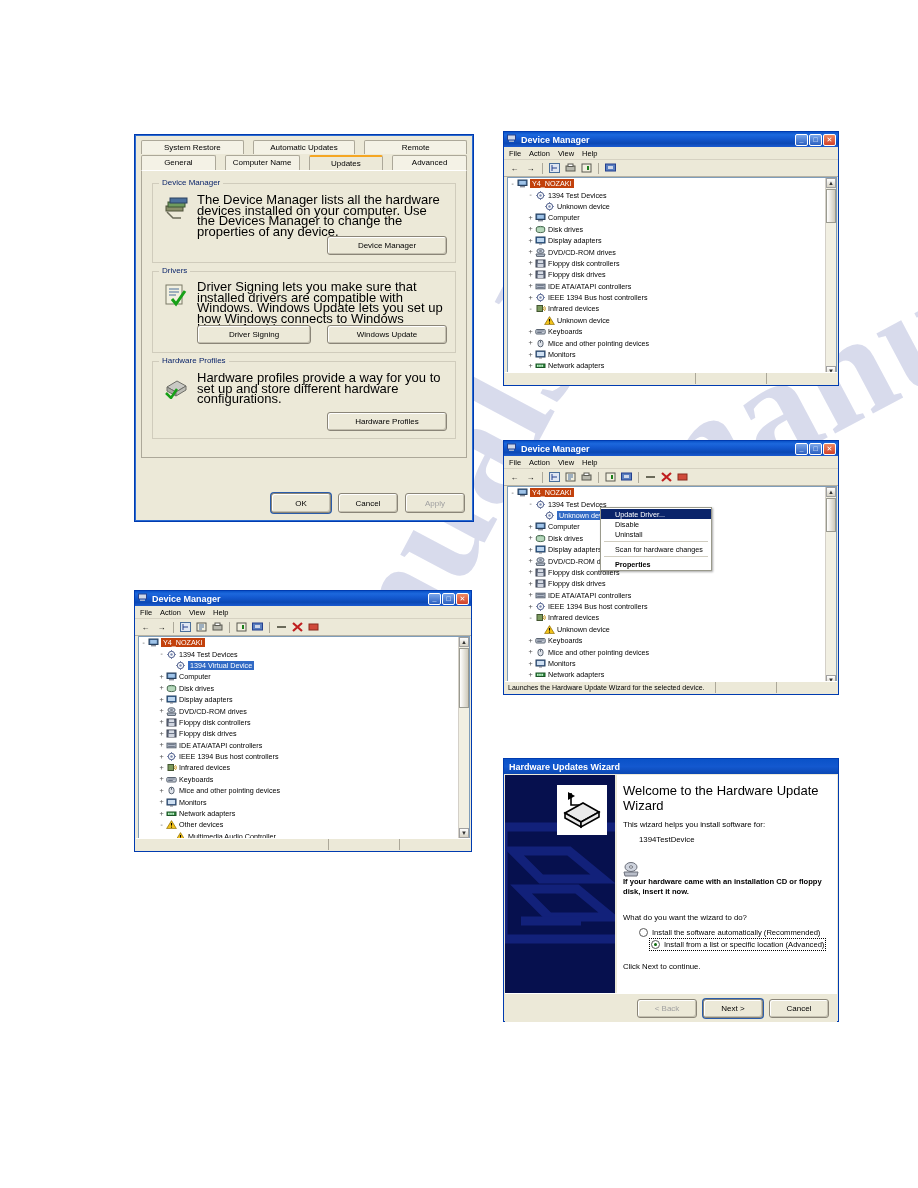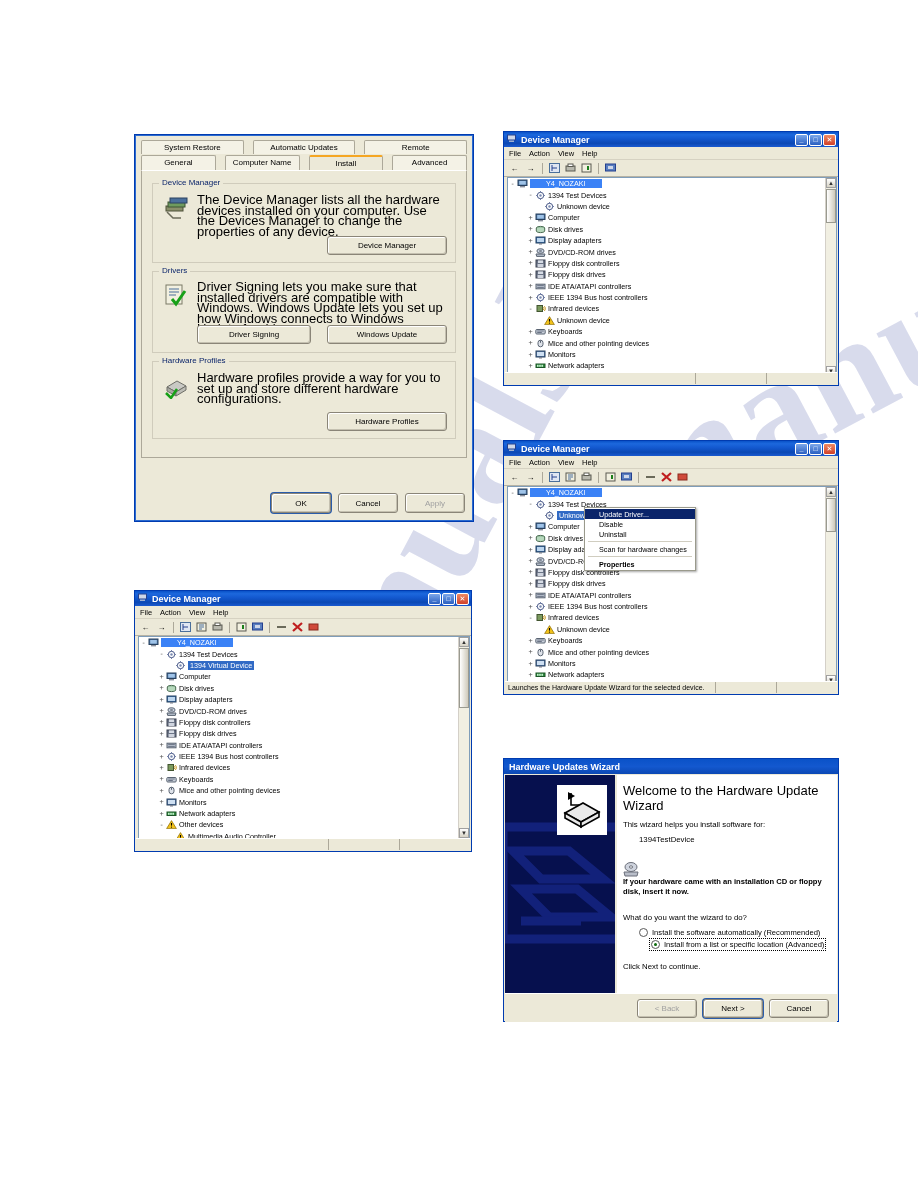--- a/index.html
+++ b/index.html
@@ -32,21 +32,21 @@
   .ti{width:13px;height:13px;display:flex;align-items:center;justify-content:center;font-size:8px;}
   .sep{width:1px;height:11px;background:#aca899;margin:0 2px;}
 
   
   .tree{position:absolute;background:#fff;overflow:hidden;
         border:1px solid #7f9db9;font-size:7.2px;color:#000;}
   .row{display:flex;align-items:center;height:11.4px;white-space:nowrap;}
   .exp{width:9px;text-align:center;font-size:7px;color:#555;font-family:"DejaVu Sans Mono",monospace;}
   .ico{width:11px;height:9px;margin-right:2px;display:inline-block;}
   .sel{background:#316ac5;color:#fff;padding:0 2px;}
-  .selg{background:#3b82f6;color:#fff;padding:0 16px;}
+  .selg{background:#c2410c;color:#fff;padding:0 2px;}
 
   .sbar{position:absolute;height:11px;background:#ece9d8;border-top:1px solid #fff;
         font-size:7px;display:flex;align-items:center;padding-left:3px;color:#000;}
 
   
   .vsb{position:absolute;width:10px;background:#f1efe2;border-left:1px solid #d4d0c8;}
   .sbtn{width:10px;height:10px;background:linear-gradient(180deg,#fff,#d6d2c4);
         border:1px solid #a0a0a0;box-sizing:border-box;font-size:6px;
         display:flex;align-items:center;justify-content:center;color:#333;}
   .sthumb{position:absolute;left:0;width:10px;background:linear-gradient(90deg,#fff,#cfcabb);
@@ -68,21 +68,21 @@
            font-size:8px;color:#0a246a;}
   .gtxt{font-size:13px;line-height:10.5px;color:#000;}
   .btn{background:#ece9d8;border:1px solid #8a8578;border-radius:3px;font-size:8px;
        color:#000;display:flex;align-items:center;justify-content:center;
        box-shadow:inset 1px 1px 0 #fff,inset -1px -1px 0 #c4c0b0;}
   .btn.dis{color:#a0a0a0;}
   .btn.def{box-shadow:inset 1px 1px 0 #fff,inset -1px -1px 0 #c4c0b0,0 0 0 1px #2a5caa;}
 
   
   .cmenu{position:absolute;background:#fff;border:1px solid #9a9a8c;
-         box-shadow:1px 1px 2px rgba(0,0,0,.35);font-size:7.2px;padding:1px 0;}
+         box-shadow:1px 1px 2px rgba(0,0,0,.35);font-size:7.2px;padding:1px 0;margin-left:16px;}
   .cmi{height:10px;display:flex;align-items:center;padding:0 6px 0 14px;white-space:nowrap;}
   .cmi.hl{background:#0a246a;color:#fff;}
   .cmi.bold{font-weight:700;}
   .cmsep{height:1px;background:#d0cdc0;margin:2px 3px;}
 
   
   .wiz{left:503px;top:758px;width:336px;height:264px;background:#ece9d8;
        border:1px solid #003bb0;}
   .wiz .tbar{height:15px;background:linear-gradient(180deg,#0a52c8,#1358cf 50%,#0b48b4);
              font-size:9px;}
@@ -112,21 +112,21 @@
 
   <div class="tabs">
     <div class="trow">
       <div class="tab">System Restore</div>
       <div class="tab">Automatic Updates</div>
       <div class="tab">Remote</div>
     </div>
     <div class="trow" style="margin-top:1px;">
       <div class="tab">General</div>
       <div class="tab">Computer Name</div>
-      <div class="tab act">Install</div>
+      <div class="tab act">Updates</div>
       <div class="tab">Advanced</div>
     </div>
   </div>
 
   <div class="tpane">
 
     <div class="grp" style="left:10px;top:12px;right:10px;height:78px;">
       <span class="lg">Device Manager</span>
       <svg width="26" height="24" style="position:absolute;left:10px;top:12px;">
         <rect x="3" y="10" width="17" height="5" fill="#8a8f6a" stroke="#4d5038"></rect>

